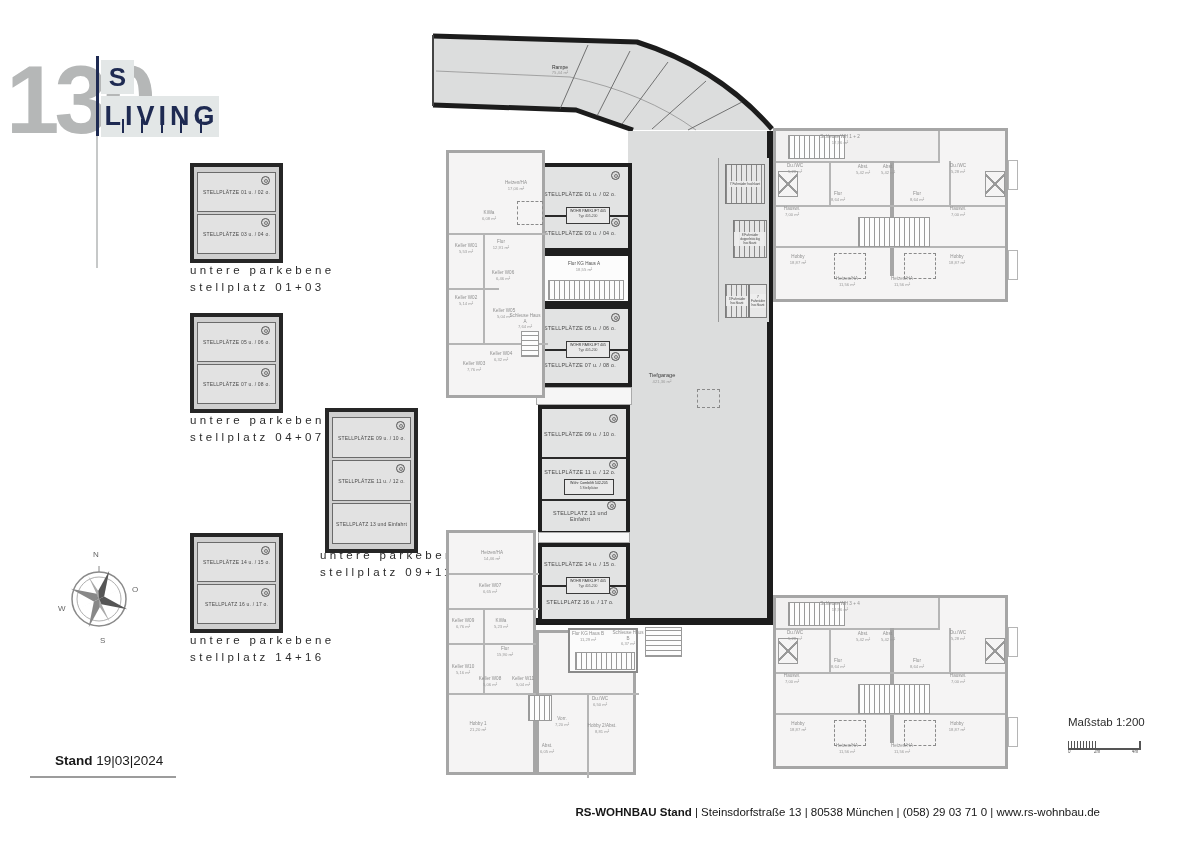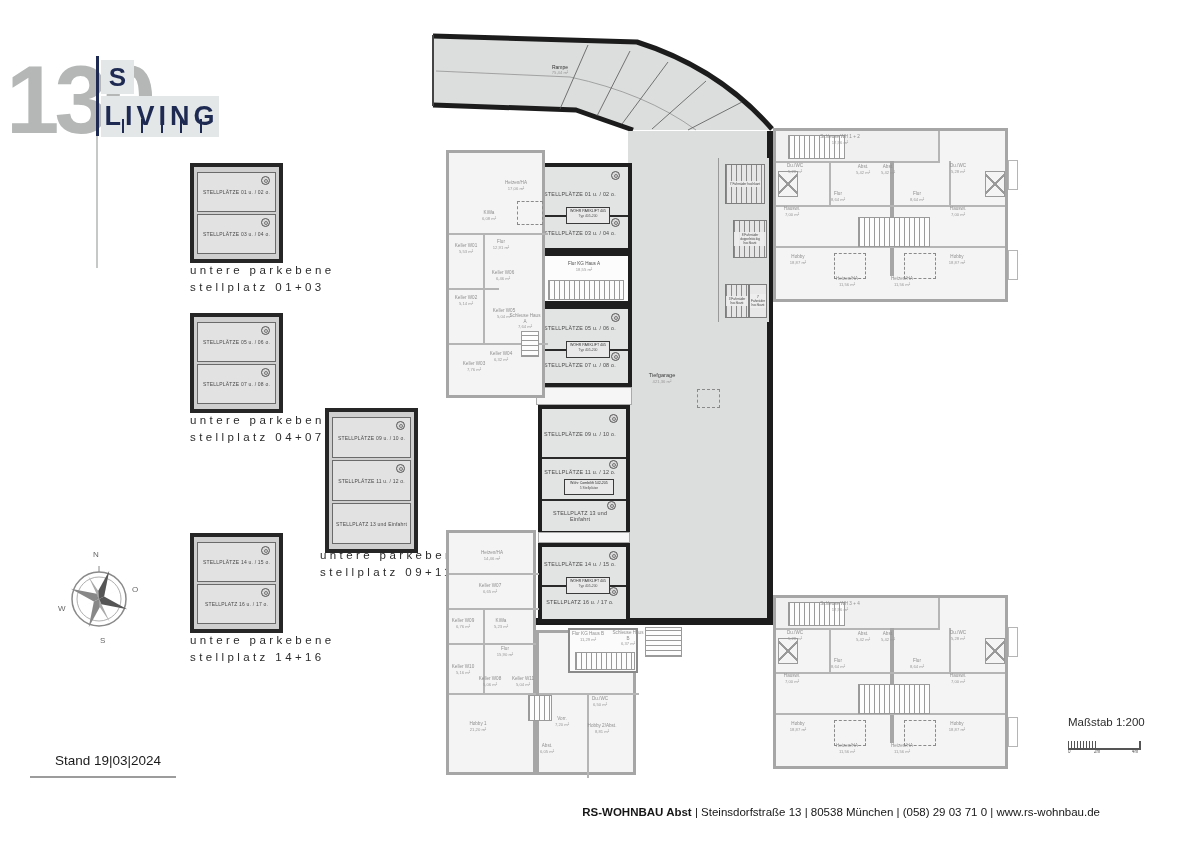--- a/index.html
+++ b/index.html
@@ -523,22 +523,22 @@
   <div class="abs" style="left:1068px;top:740px;width:76px;height:16px;">
     <div class="abs" style="left:0;top:1px;width:30px;height:8px;background:repeating-linear-gradient(90deg,#555 0 1px,transparent 1px 3px);"></div>
     <div class="abs" style="left:0;top:8px;width:73px;height:1.5px;background:#555;"></div>
     <div class="abs" style="left:71px;top:1px;width:1.5px;height:8px;background:#555;"></div>
     <span class="sb-lbl" style="left:0;">0</span>
     <span class="sb-lbl" style="left:26px;">2m</span>
     <span class="sb-lbl" style="left:64px;">4m</span>
   </div>
 
   <div class="abs" style="left:55px;top:753px;font-size:13.5px;color:#1a1a1a;">
-    <span style="font-weight:400;">Stand</span>
+    <span style="font-weight:700;">Stand</span>
     <span>19|03|2024</span>
   </div>
   <div class="abs" style="left:30px;top:776px;width:146px;height:2px;background:#9c9c9c;"></div>
 
   <div class="abs faddr" style="left:500px;top:806px;width:600px;">
-    <span style="font-weight:700;">RS-WOHNBAU Abst</span><span> | Steinsdorfstraße 13 |  80538 München | (058) 29 03 71 0 | www.rs-wohnbau.de</span>
+    <span style="font-weight:700;">RS-WOHNBAU Stand</span><span> | Steinsdorfstraße 13 |  80538 München | (058) 29 03 71 0 | www.rs-wohnbau.de</span>
   </div>
 
 </div>
 
 </body></html>

